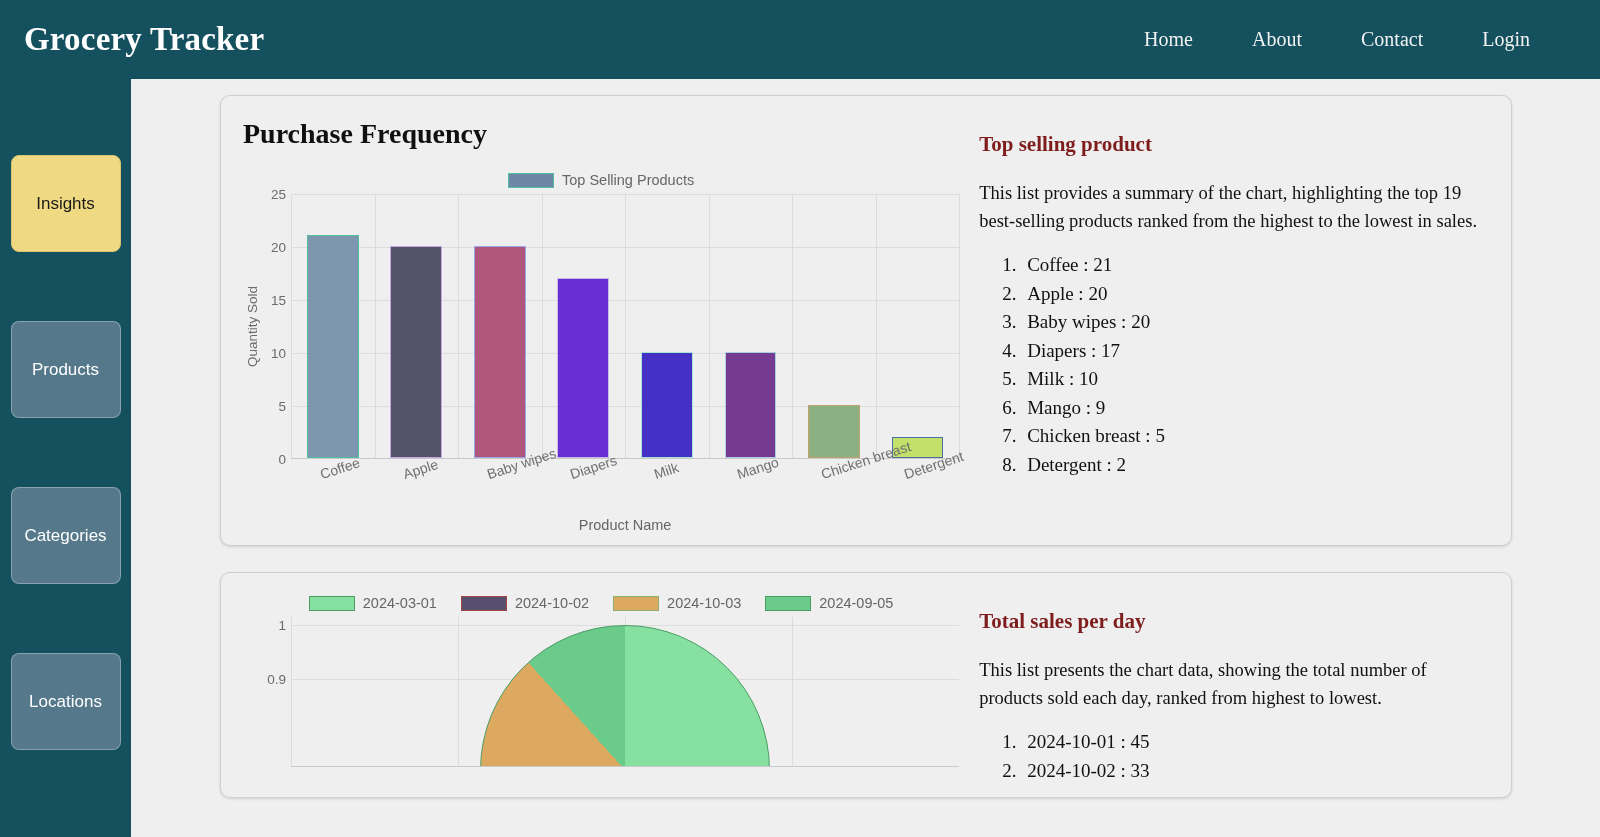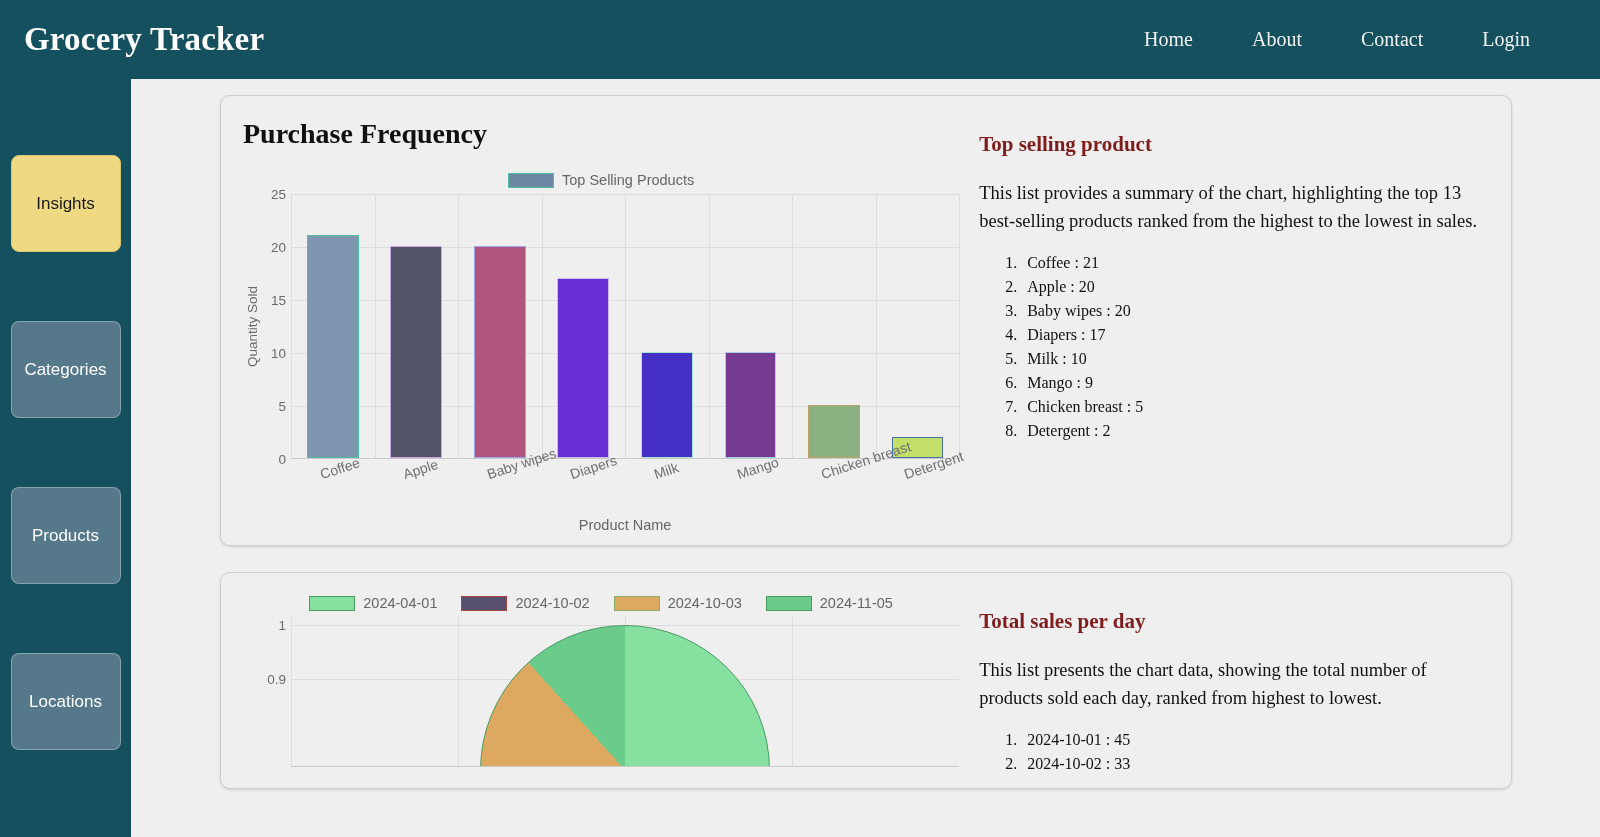--- a/index.html
+++ b/index.html
@@ -86,21 +86,21 @@
     margin-bottom: 22px;
   }
   .panel-desc {
     font-family: "Liberation Serif", serif;
     font-size: 18.5px; color: #111; line-height: 1.52;
     margin-bottom: 16px;
   }
   .panel-list { margin-left: 42px; }
   .panel-list li {
     font-family: "Liberation Serif", serif;
-    font-size: 16px; color: #111;
+    font-size: 19px; color: #111;
     line-height: 1.50; padding-left: 6px;
   }
 
   
   .legend {
     display: flex; justify-content: center; align-items: center;
     gap: 10px; margin-bottom: 6px; flex-wrap: wrap;
   }
   .legend-entry { display: flex; align-items: center; gap: 8px; margin: 0 7px; }
   .legend-swatch { width: 46px; height: 15px; }
@@ -174,24 +174,24 @@
       <a href="#">Contact</a>
       <a href="#">Login</a>
     </nav>
   </div>
 
   <aside class="sidebar">
     <div class="side-item active first">
       <span>Insights</span>
     </div>
     <div class="side-item idle spaced">
-      <span>Categories</span>
+      <span>Products</span>
     </div>
     <div class="side-item idle spaced">
-      <span>Products</span>
+      <span>Categories</span>
     </div>
     <div class="side-item idle spaced">
       <span>Locations</span>
     </div>
   </aside>
 
   <main class="main">
 
     <section class="card">
       <div class="card-left">
@@ -262,52 +262,52 @@
             <div class="x-label" style="left: 41.5%;">Diapers</div>
             <div class="x-label" style="left: 54%;">Milk</div>
             <div class="x-label" style="left: 66.5%;">Mango</div>
             <div class="x-label" style="left: 79%;">Chicken breast</div>
             <div class="x-label" style="left: 91.5%;">Detergent</div>
           </div>
         <div class="x-title">Product Name</div>
       </div>
       <div class="card-right">
         <h3 class="panel-title">Top selling product</h3>
-        <p class="panel-desc">This list provides a summary of the chart, highlighting the top 13 best-selling products ranked from the highest to the lowest in sales.</p>
+        <p class="panel-desc">This list provides a summary of the chart, highlighting the top 19 best-selling products ranked from the highest to the lowest in sales.</p>
         <ol class="panel-list" id="list-0">
             <li>Coffee : 21</li>
             <li>Apple : 20</li>
             <li>Baby wipes : 20</li>
             <li>Diapers : 17</li>
             <li>Milk : 10</li>
             <li>Mango : 9</li>
             <li>Chicken breast : 5</li>
             <li>Detergent : 2</li>
           </ol>
       </div>
     </section>
 
     <section class="card">
       <div class="card-left">
         <div class="legend" id="pie-legend">
             <div class="legend-entry">
               <span class="legend-swatch" style="background: rgb(134, 224, 160); border: 1.5px solid rgb(74, 156, 99);"></span>
-              <span class="legend-label">2024-04-01</span>
+              <span class="legend-label">2024-03-01</span>
             </div>
             <div class="legend-entry">
               <span class="legend-swatch" style="background: rgb(86, 80, 110); border: 1.5px solid rgb(168, 69, 63);"></span>
               <span class="legend-label">2024-10-02</span>
             </div>
             <div class="legend-entry">
               <span class="legend-swatch" style="background: rgb(221, 168, 96); border: 1.5px solid rgb(138, 176, 106);"></span>
               <span class="legend-label">2024-10-03</span>
             </div>
             <div class="legend-entry">
               <span class="legend-swatch" style="background: rgb(107, 203, 138); border: 1.5px solid rgb(74, 156, 99);"></span>
-              <span class="legend-label">2024-11-05</span>
+              <span class="legend-label">2024-09-05</span>
             </div>
           </div>
         <div class="plot-wrap">
           <div class="y-title"></div>
           <div class="y-axis" id="pie-yaxis">
               <span style="top: 8px;">1</span>
               <span style="top: 62px;">0.9</span>
             </div>
           <div class="plot pie-plot" id="pie-plot">
               <div class="grid-col" style="left: 75%;"></div>

